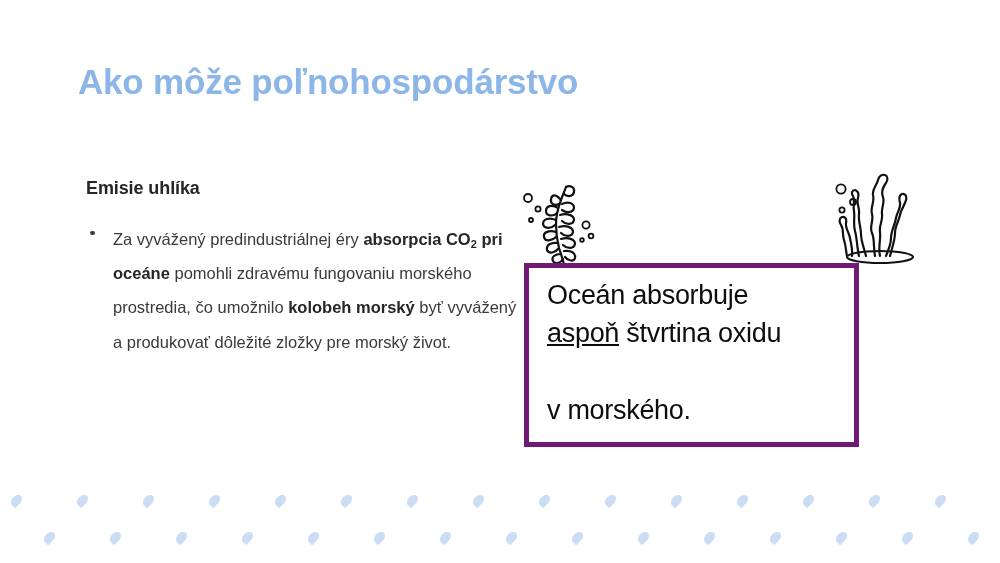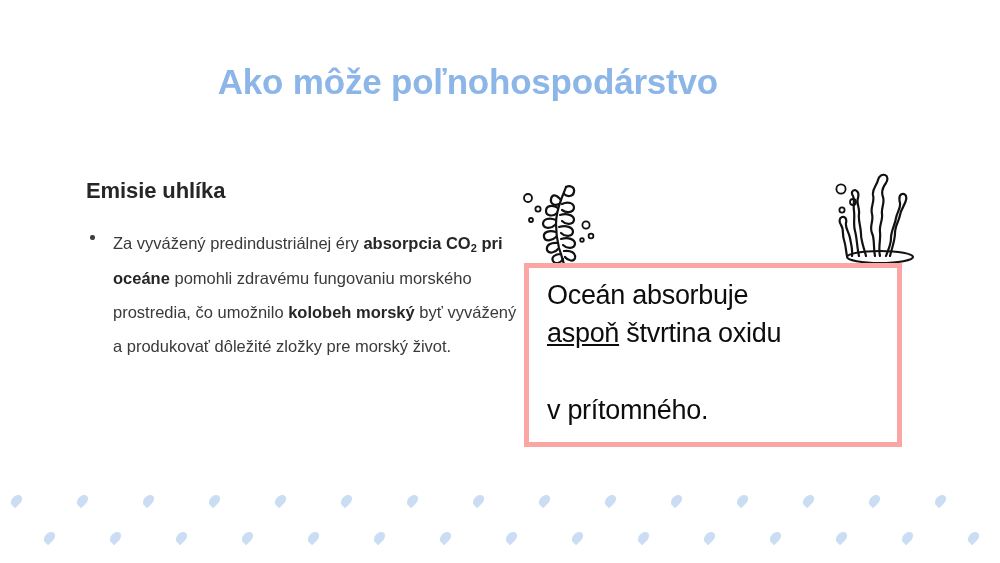--- a/index.html
+++ b/index.html
@@ -28,32 +28,31 @@
     top: 60px;
     width: 640px;
     font-size: 35px;
     font-weight: bold;
     line-height: 1.28;
     color: #8CB5E8;
     letter-spacing: -0.2px;
   }
   #slide-title .tl {
     display: block;
-    text-align: right;
   }
 
   
   #left-col {
     position: absolute;
     left: 86px;
     top: 178px;
     width: 440px;
   }
   #section-heading {
-    font-size: 22px;
+    font-size: 18px;
     font-weight: bold;
     color: #262626;
     line-height: 1.2;
     margin: 0 0 22px 0;
     letter-spacing: -0.1px;
   }
   .bullet-row {
     position: relative;
     padding-left: 27px;
   }
@@ -80,23 +79,23 @@
     vertical-align: baseline;
     position: relative;
     top: 3px;
   }
 
   
   #callout-box {
     position: absolute;
     left: 524px;
     top: 263px;
-    width: 378px;
+    width: 335px;
     height: 184px;
-    border: 5px solid #fca5a5;
+    border: 5px solid #701a75;
     background: #ffffff;
     box-sizing: border-box;
   }
   #callout-text {
     position: absolute;
     left: 18px;
     top: 8px;
     width: 380px;
     font-size: 27px;
     line-height: 1.42;
@@ -197,21 +196,21 @@
       <ellipse cx="52" cy="89" rx="33" ry="6"></ellipse>
     </g>
     <g fill="none" stroke="#111111" stroke-width="1.8">
       <circle cx="13" cy="21" r="4.6"></circle>
       <circle cx="25" cy="34" r="3"></circle>
       <circle cx="14" cy="42" r="2.6"></circle>
     </g>
   </svg>
 
   <div id="callout-box">
-    <div id="callout-text"><span>Oceán absorbuje</span><br><u>aspoň</u><span> štvrtina oxidu</span><br><br><span>v prítomného.</span></div>
+    <div id="callout-text"><span>Oceán absorbuje</span><br><u>aspoň</u><span> štvrtina oxidu</span><br><br><span>v morského.</span></div>
   </div>
 
   <div id="footer-band">
     <div id="droplets">
         <div class="droplet" style="left: 12px; top: 24px; background: rgb(203, 221, 244);"></div>
         <div class="droplet" style="left: 78px; top: 24px; background: rgb(203, 221, 244);"></div>
         <div class="droplet" style="left: 144px; top: 24px; background: rgb(203, 221, 244);"></div>
         <div class="droplet" style="left: 210px; top: 24px; background: rgb(203, 221, 244);"></div>
         <div class="droplet" style="left: 276px; top: 24px; background: rgb(203, 221, 244);"></div>
         <div class="droplet" style="left: 342px; top: 24px; background: rgb(203, 221, 244);"></div>

